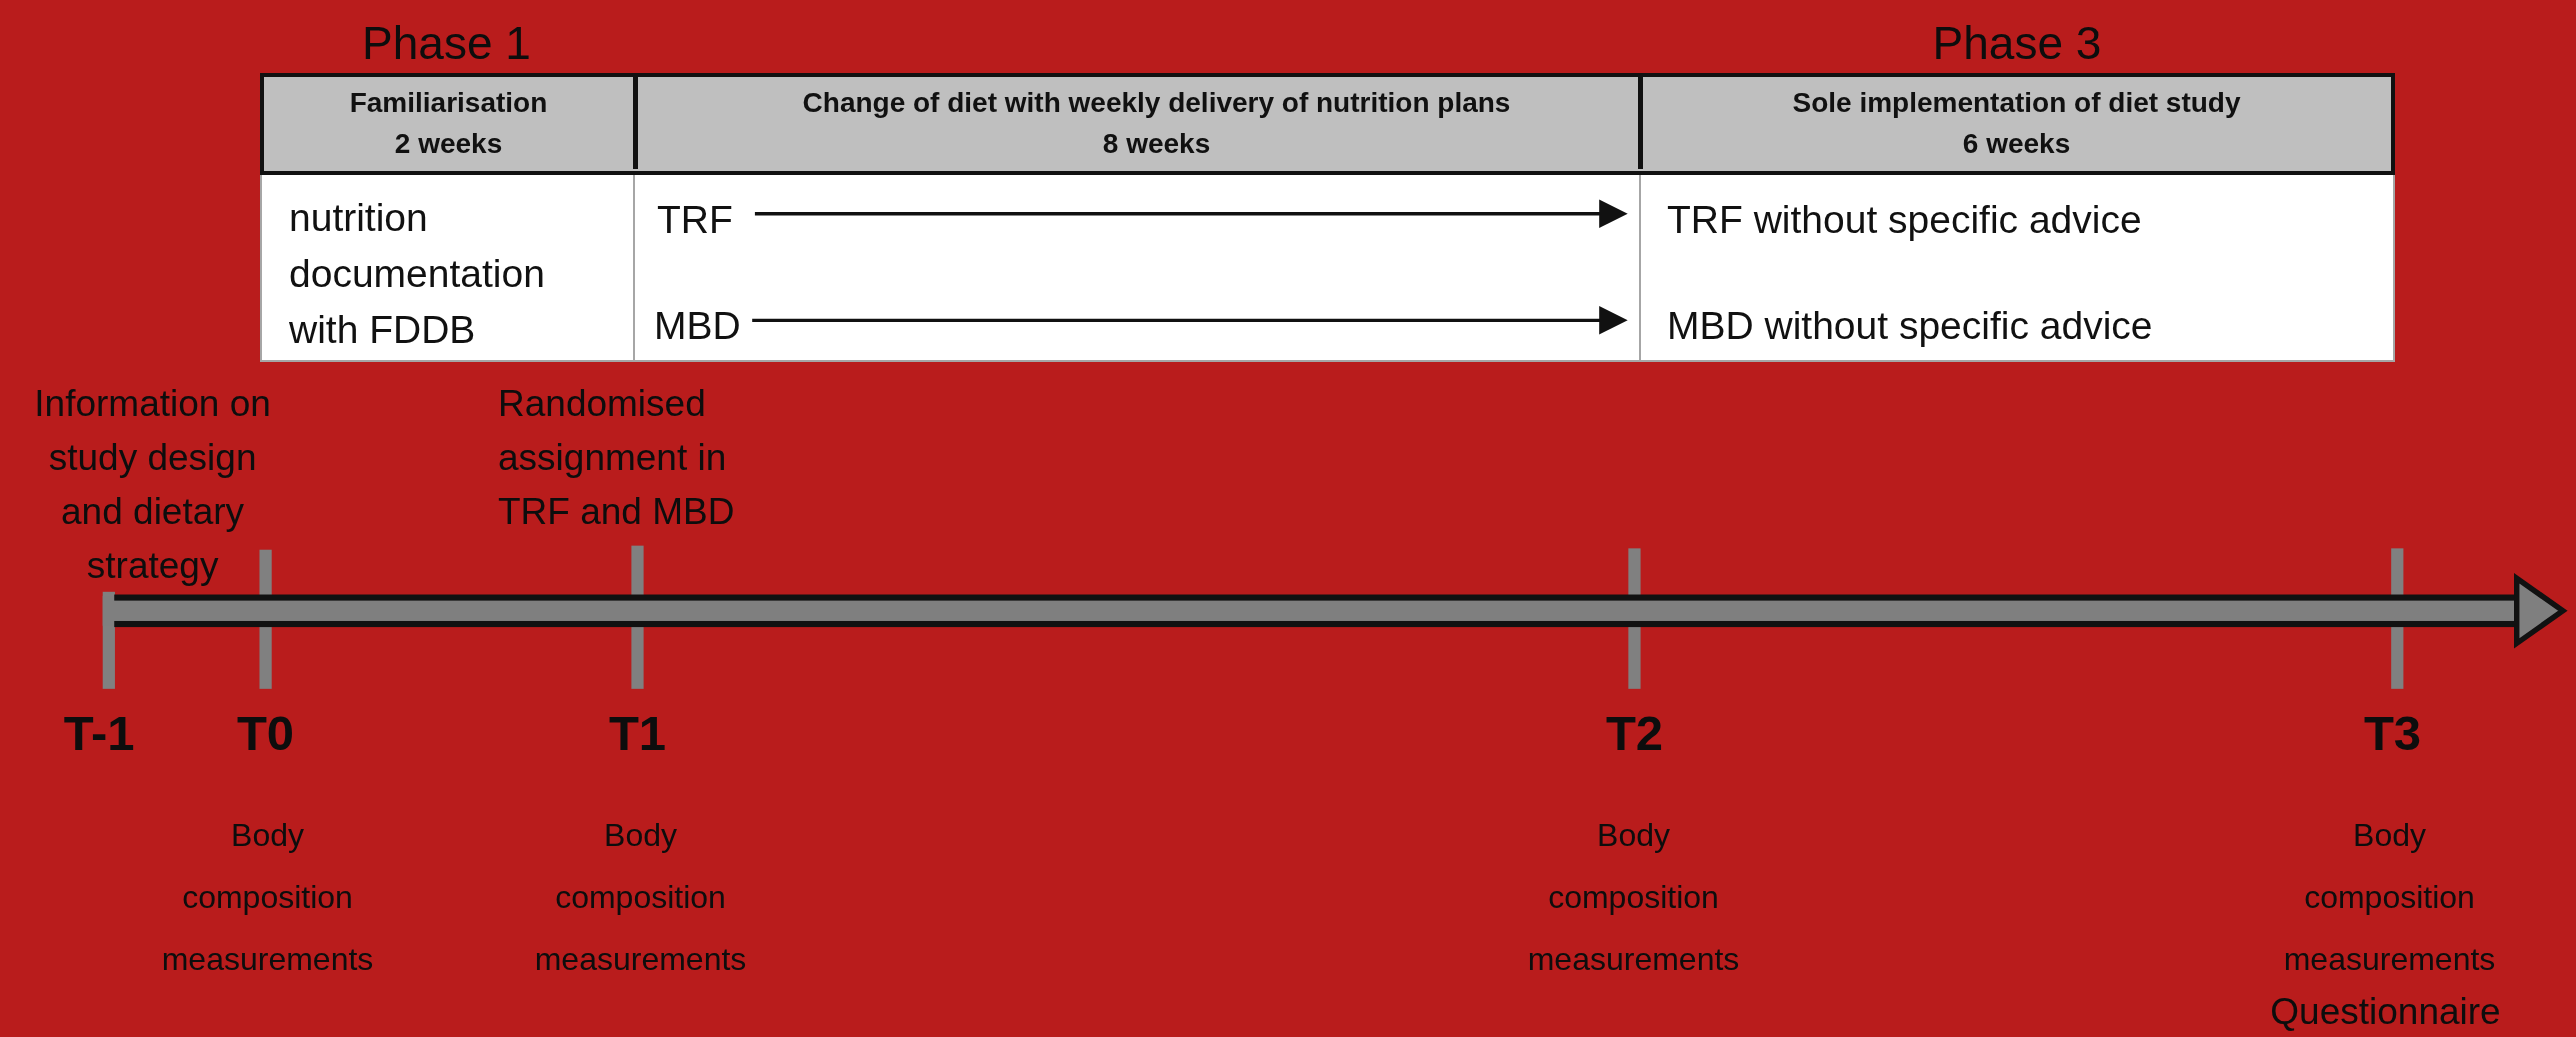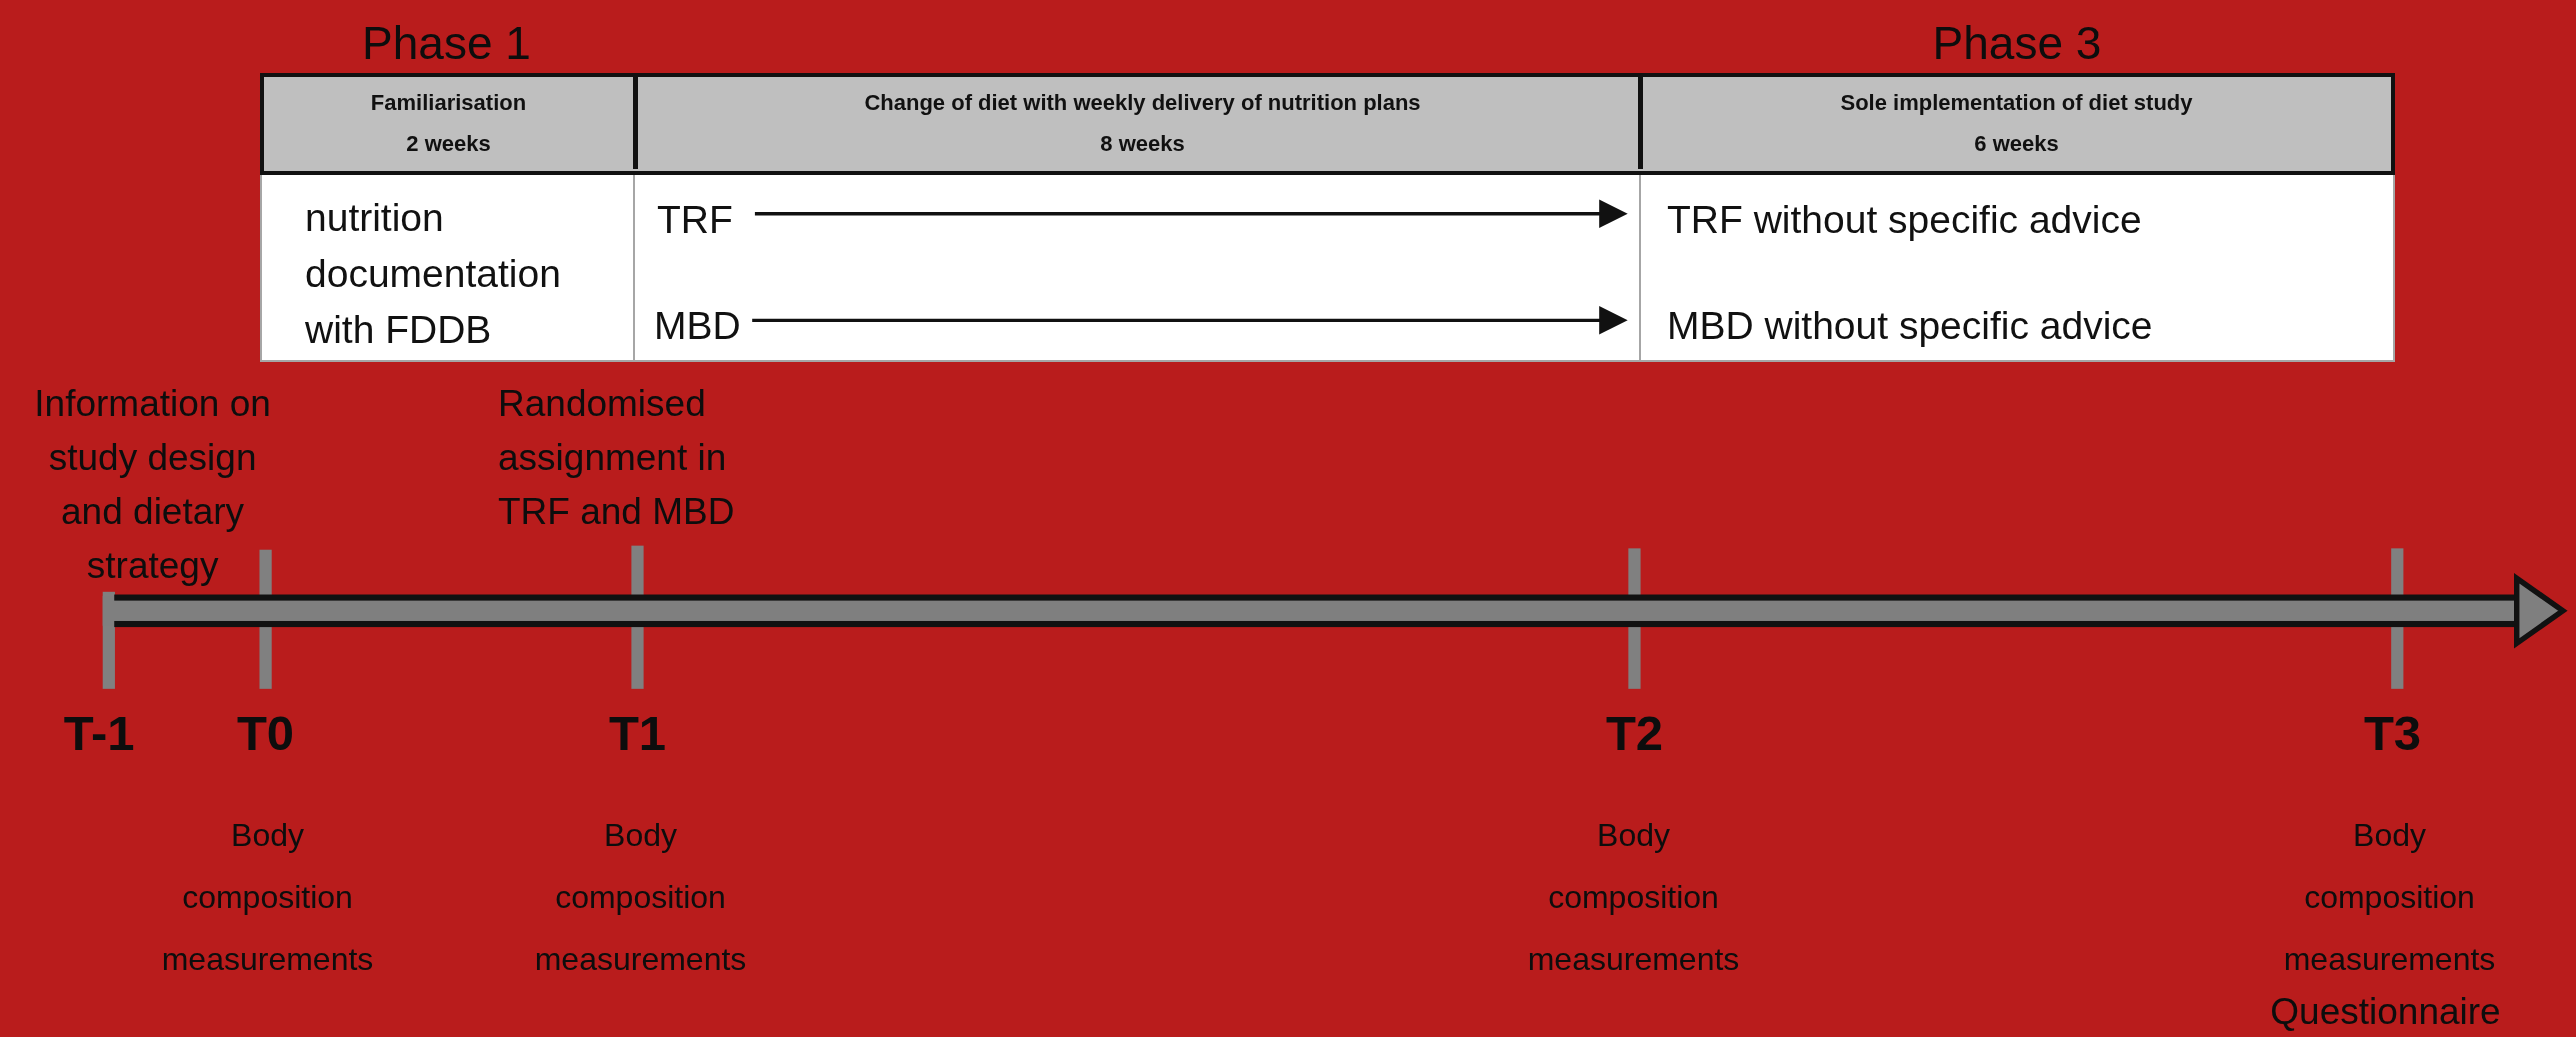--- a/index.html
+++ b/index.html
@@ -13,28 +13,28 @@
          text-align:center;color:#0d0d0d;}
   .phase1{left:260px;width:373px;}
   .phase2{left:633px;width:1005px;}
   .phase3{left:1639px;width:756px;}
   
   .thead{position:absolute;left:260px;top:73px;width:2135px;height:102px;
          background:#bfbfbf;border:4.8px solid #111;box-sizing:border-box;}
   .th-div{position:absolute;top:0;width:4.8px;height:92px;background:#111;}
   .th-div1{left:369px;} .th-div2{left:1374px;}
   .th{position:absolute;top:0;height:92px;display:flex;flex-direction:column;
-      justify-content:center;text-align:center;font-weight:bold;font-size:22px;line-height:41px;}
-  .th1{left:0;width:369px;} .th2{left:378px;width:1001px;text-align:center;} .th3{left:1379px;width:747px;}
+      justify-content:center;text-align:center;font-weight:bold;font-size:28px;line-height:41px;}
+  .th1{left:0;width:369px;} .th2{left:392px;width:1001px;text-align:center;} .th3{left:1379px;width:747px;}
   
   .tbody{position:absolute;left:260px;top:175px;width:2135px;height:187px;
          border:2px solid #a6a6a6;border-top:none;box-sizing:border-box;background:#fff;}
   .td-div{position:absolute;top:0;width:2px;height:185px;background:#a6a6a6;}
   .td-div1{left:371px;} .td-div2{left:1377px;}
-  .cell-doc{position:absolute;left:27px;top:15px;font-size:39px;line-height:56px;margin-left:16px;}
+  .cell-doc{position:absolute;left:27px;top:15px;font-size:39px;line-height:56px;}
   .diet-label{position:absolute;font-size:39px;line-height:42px;}
   .trf-label{left:395px;top:24.4px;}
   .mbd-label{left:392px;top:130px;}
   .advice{position:absolute;left:1405px;font-size:39px;line-height:42px;}
   .advice1{top:24.4px;} .advice2{top:130px;}
   
   .annot{position:absolute;font-size:37px;line-height:54px;color:#0d0d0d;}
   .annot-info{left:13.6px;top:377px;width:278px;text-align:center;}
   .annot-rand{left:498px;top:377px;width:285px;text-align:left;}
   

